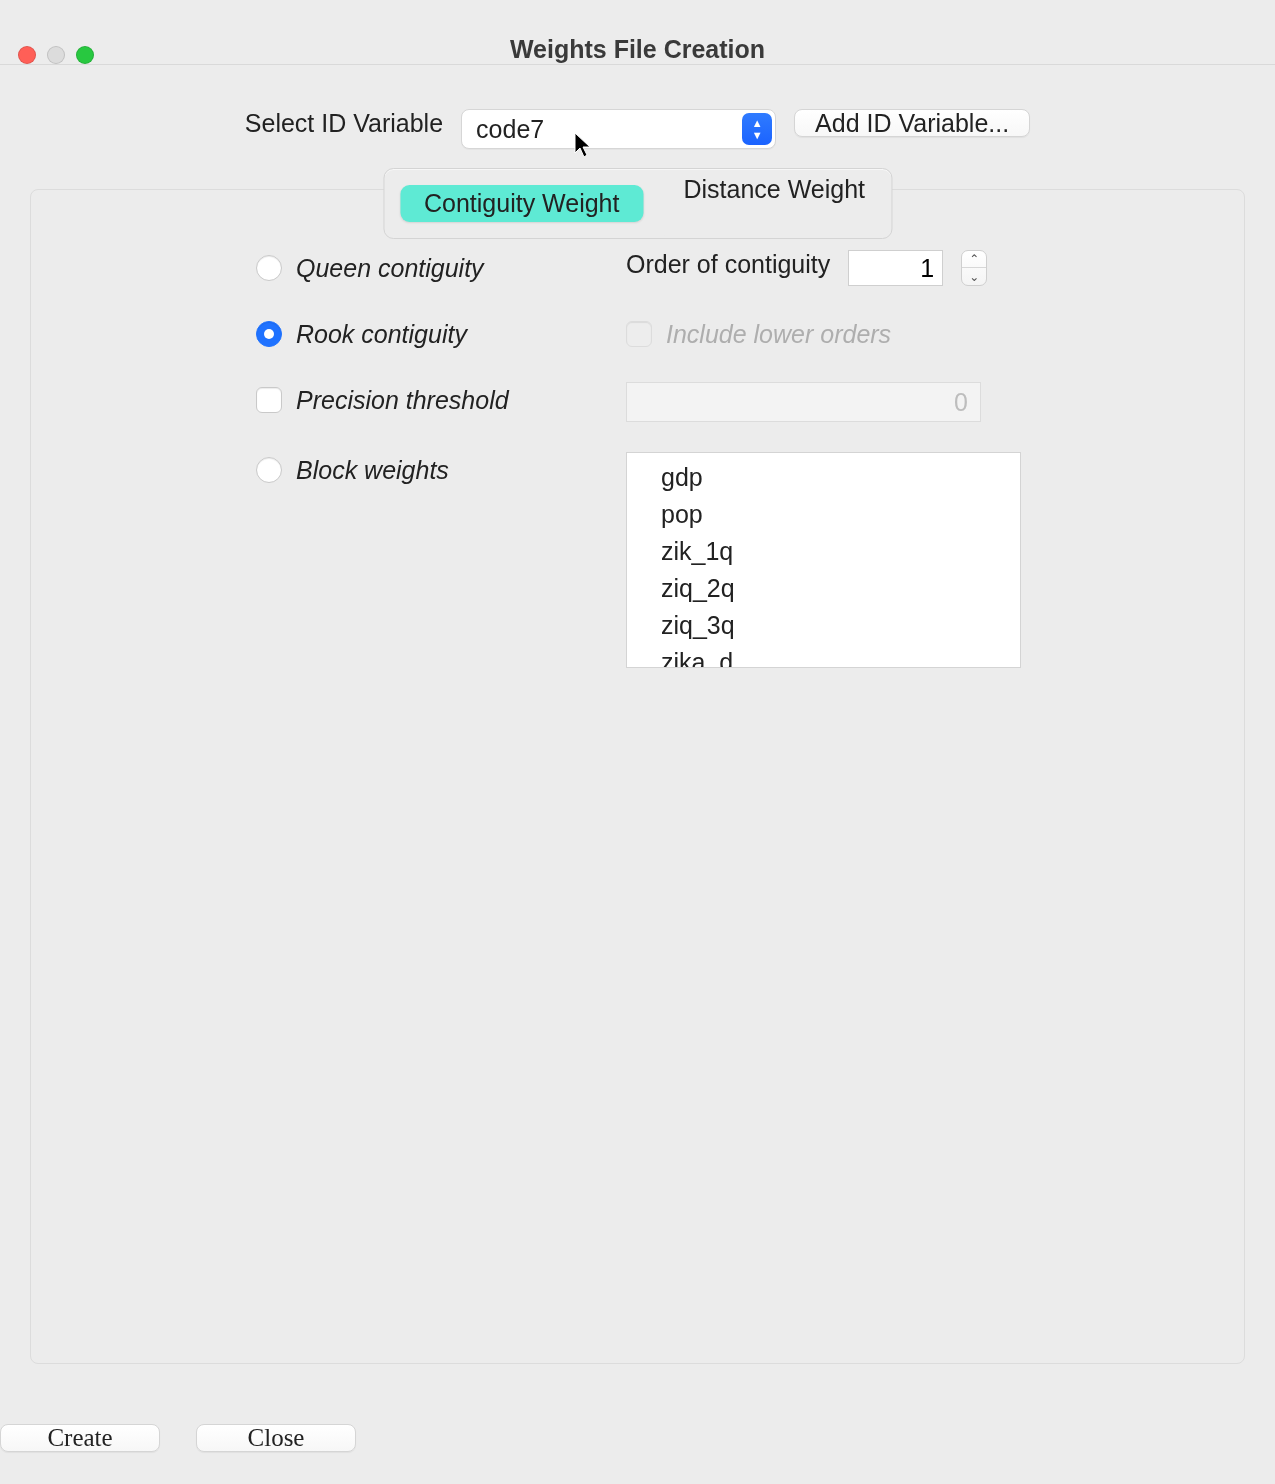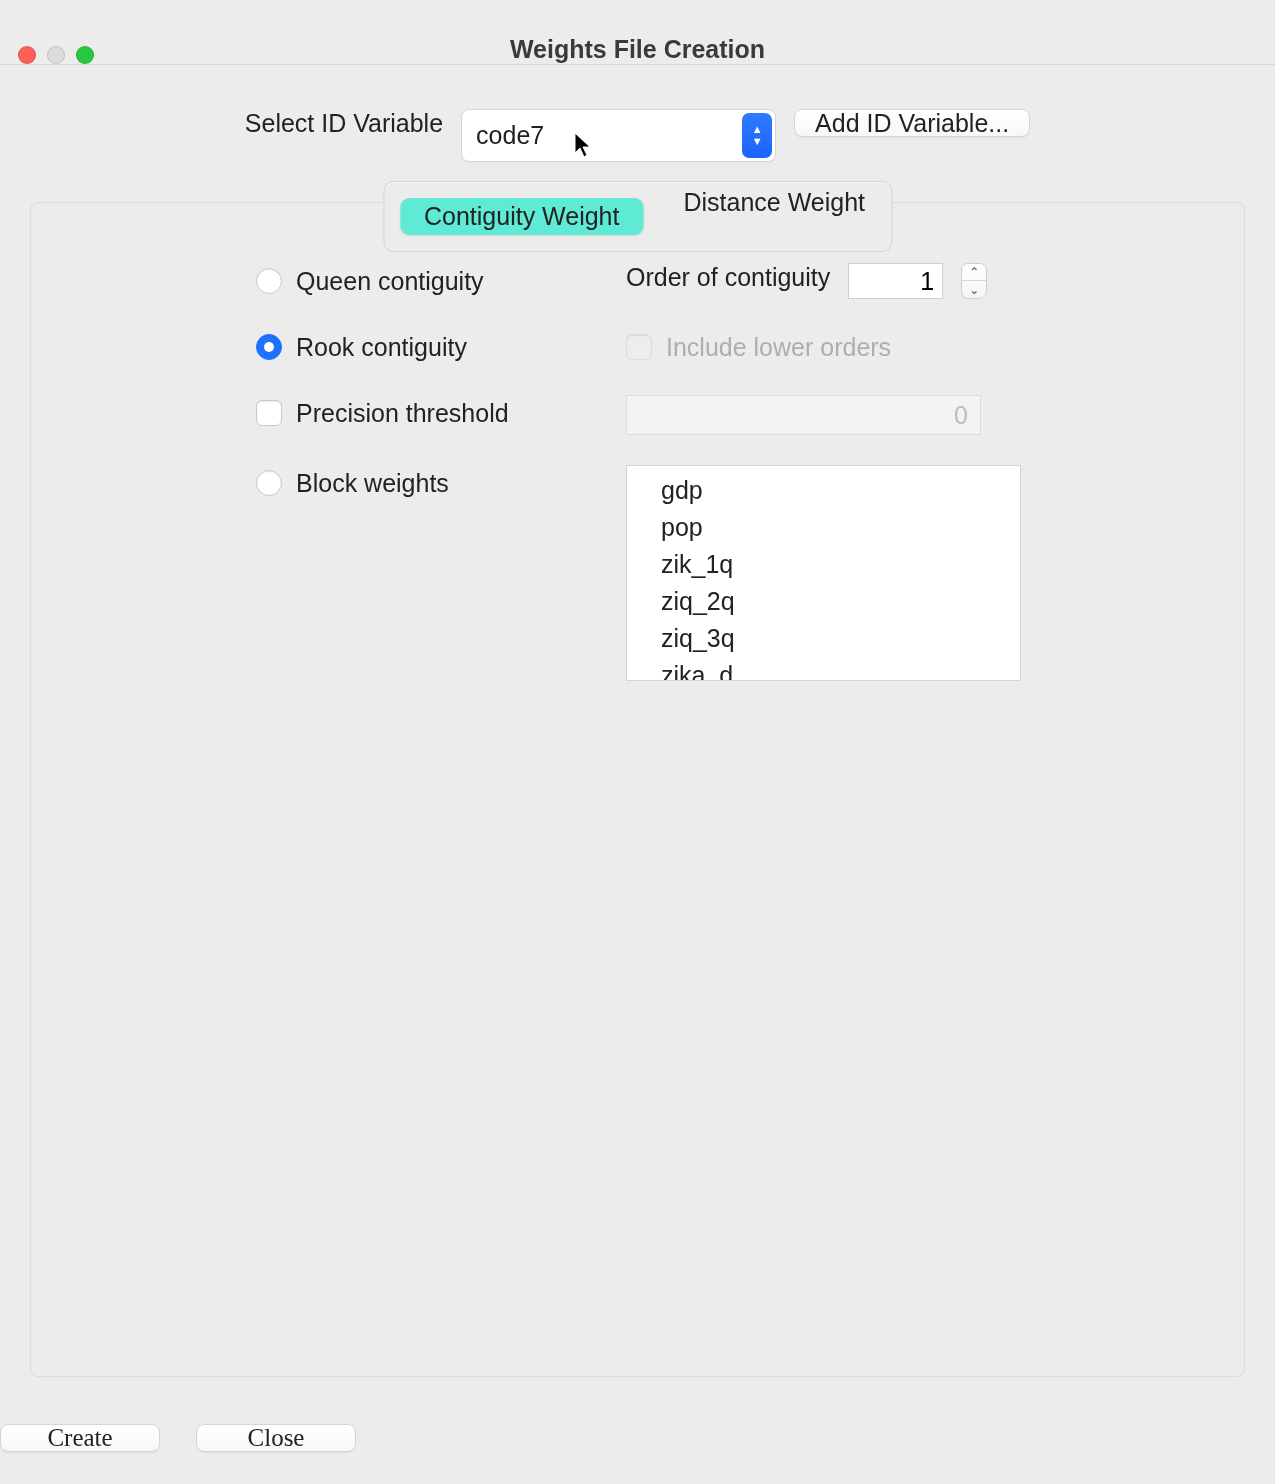--- a/index.html
+++ b/index.html
@@ -49,21 +49,21 @@
     align-items:flex-start;
     gap:18px;
     padding:44px 0 40px 0;
     justify-content:center;
   }
   .label { font-size:25px; color:#222; }
 
   .combo {
     position:relative;
     width:315px;
-    height:53px;
+    height:40px;
     background:#fff;
     border:1px solid #d6d6d6;
     border-radius:8px;
     display:flex;
     align-items:center;
     padding:0 44px 0 14px;
     font-size:25px;
     box-shadow:0 1px 0 rgba(0,0,0,0.03);
   }
   .combo-arrows {
@@ -147,20 +147,21 @@
     row-gap:30px;
     column-gap:10px;
     align-items:start;
   }
 
   .radio-row, .check-row {
     display:flex;
     align-items:center;
     gap:14px;
     height:36px;
+    font-style:italic;
   }
 
   .radio {
     width:26px; height:26px; border-radius:50%;
     background:#fff;
     border:1px solid #c9c9c9;
     box-shadow:inset 0 1px 1px rgba(0,0,0,0.08);
     display:flex; align-items:center; justify-content:center;
     flex-shrink:0;
   }

